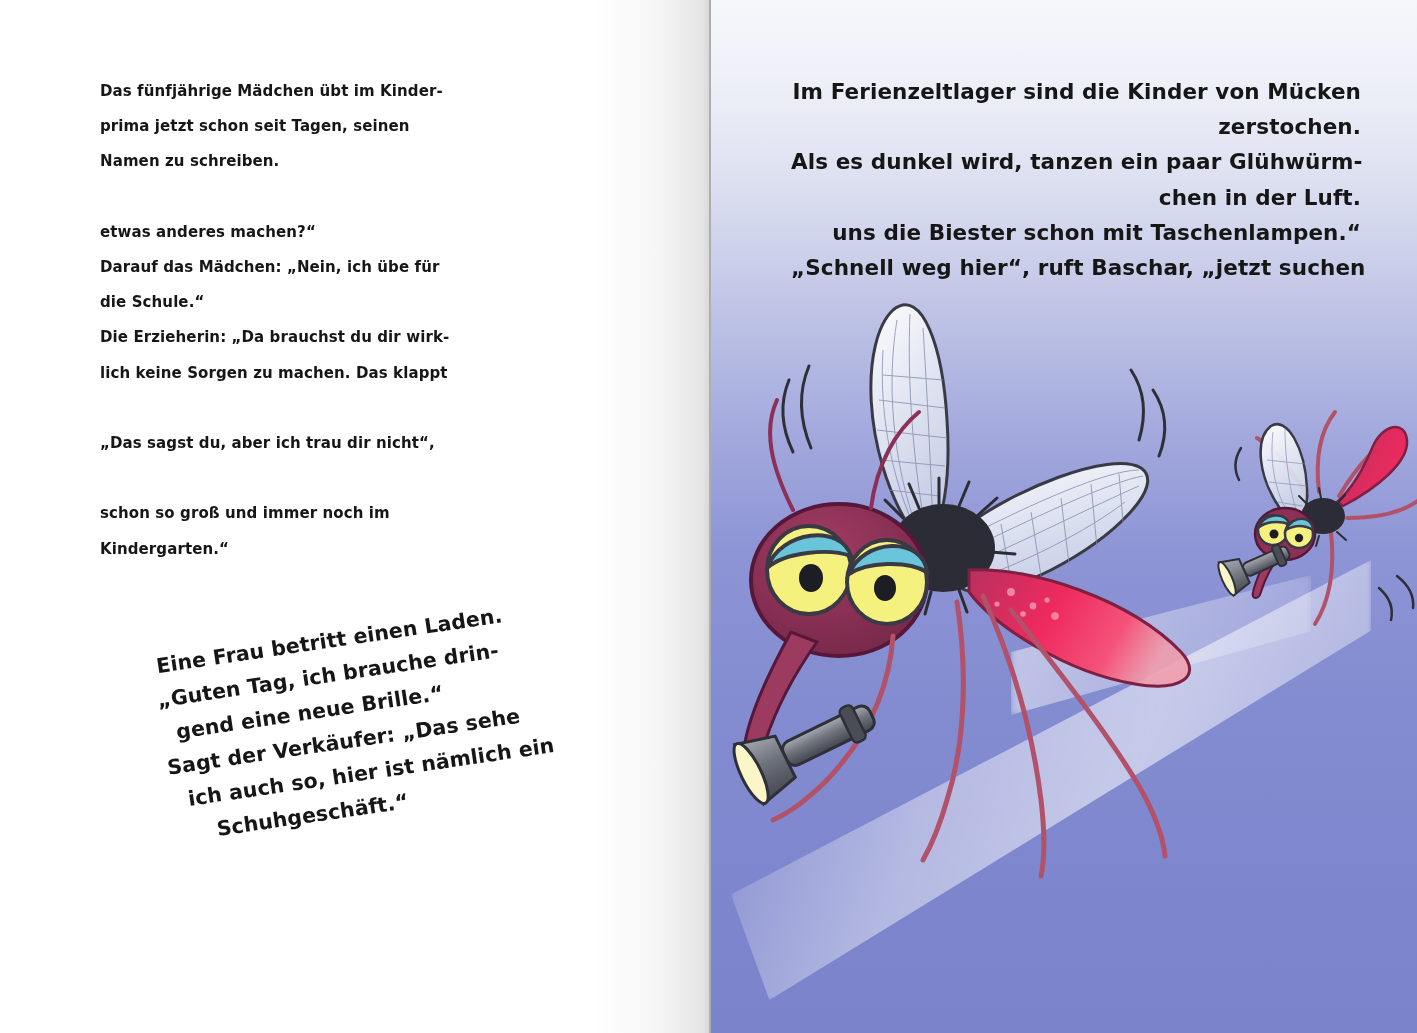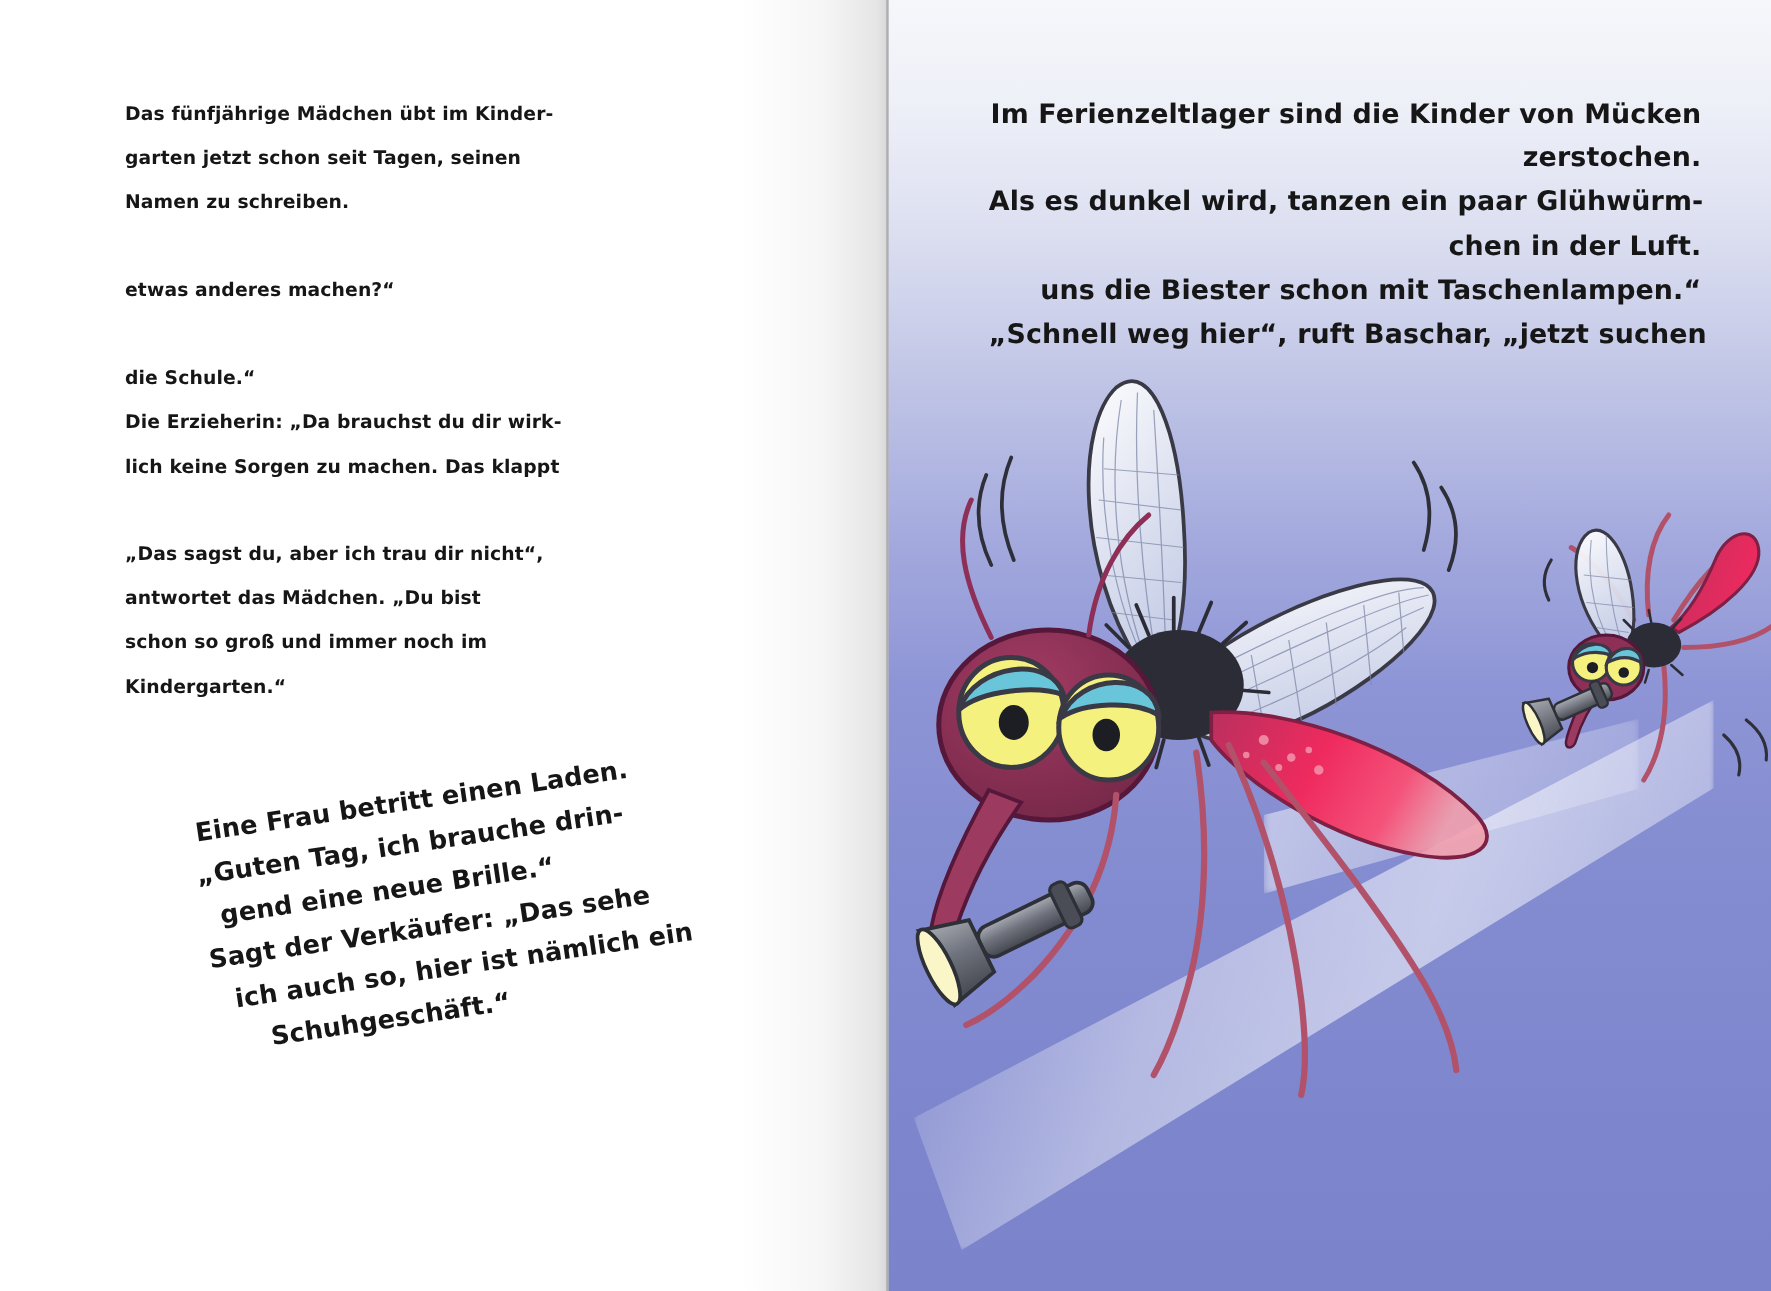--- a/index.html
+++ b/index.html
@@ -130,31 +130,31 @@
 </style>
 </head>
 <body>
 
 <div id="page">
 
   <div id="left-page">
 
     <div id="left-joke" class="joke-text">
       <span class="ln">Das fünfjährige Mädchen übt im Kinder-</span><br>
-      <span class="ln">garten jetzt schon seit Tagen, seinen</span><br>
+      <span class="ln">prima jetzt schon seit Tagen, seinen</span><br>
       <span class="ln">Namen zu schreiben.</span><br>
       <br>
       <span class="ln">etwas anderes machen?“</span><br>
-      <br>
+      <span class="ln">Darauf das Mädchen: „Nein, ich übe für</span><br>
       <span class="ln">die Schule.“</span><br>
       <span class="ln">Die Erzieherin: „Da brauchst du dir wirk-</span><br>
       <span class="ln">lich keine Sorgen zu machen. Das klappt</span><br>
       <br>
       <span class="ln">„Das sagst du, aber ich trau dir nicht“,</span><br>
-      <span class="ln">antwortet das Mädchen. „Du bist</span><br>
+      <br>
       <span class="ln">schon so groß und immer noch im</span><br>
       <span class="ln">Kindergarten.“</span>
     </div>
 
     <div id="tilted-joke" class="joke-text">
       <span class="ln i1">Eine Frau betritt einen Laden.</span>
       <span class="ln i2">„Guten Tag, ich brauche drin-</span>
       <span class="ln i3">gend eine neue Brille.“</span>
       <span class="ln i2">Sagt der Verkäufer: „Das sehe</span>
       <span class="ln i5">ich auch so, hier ist nämlich ein</span>

